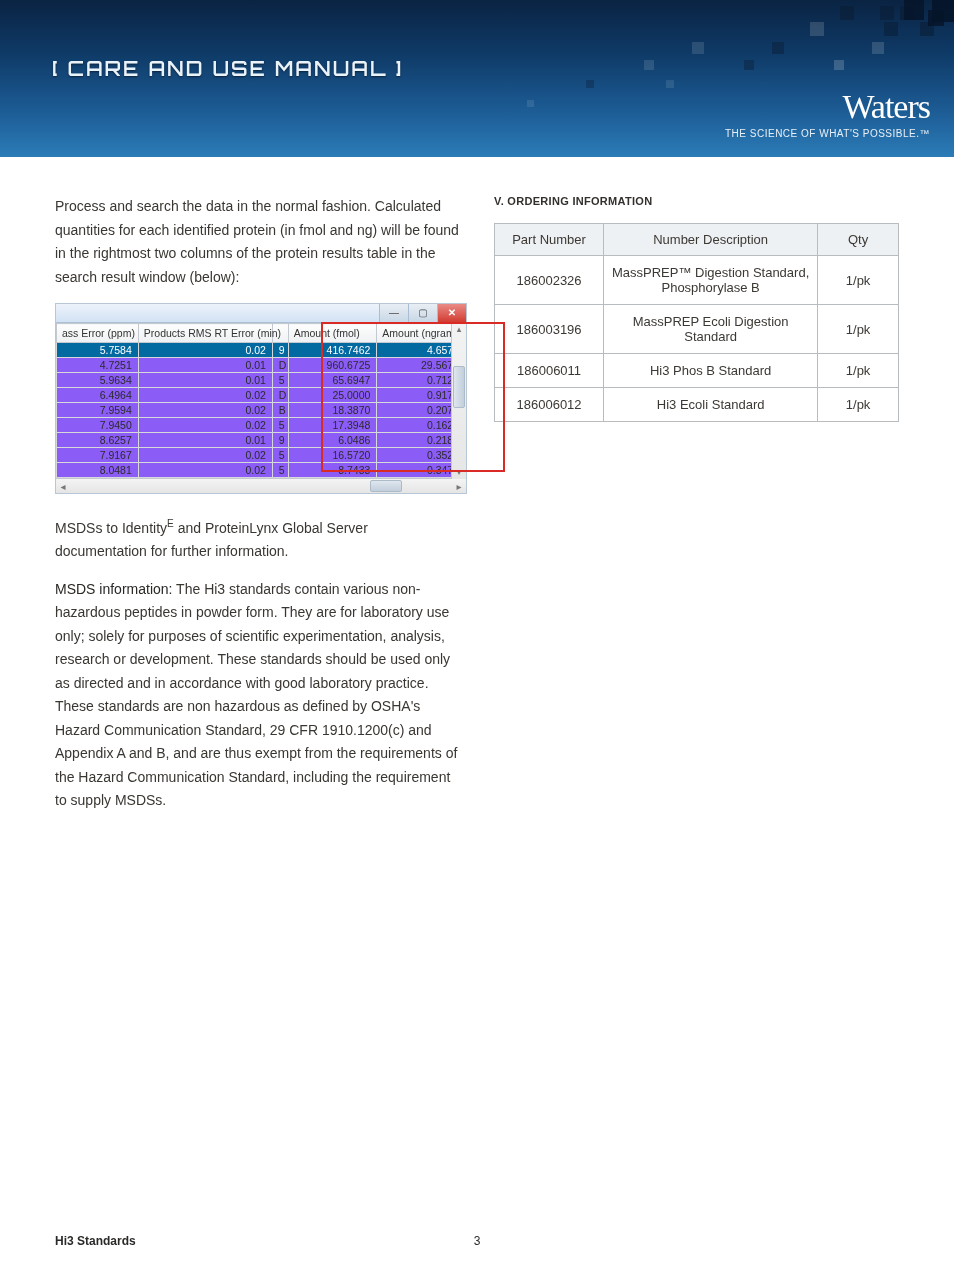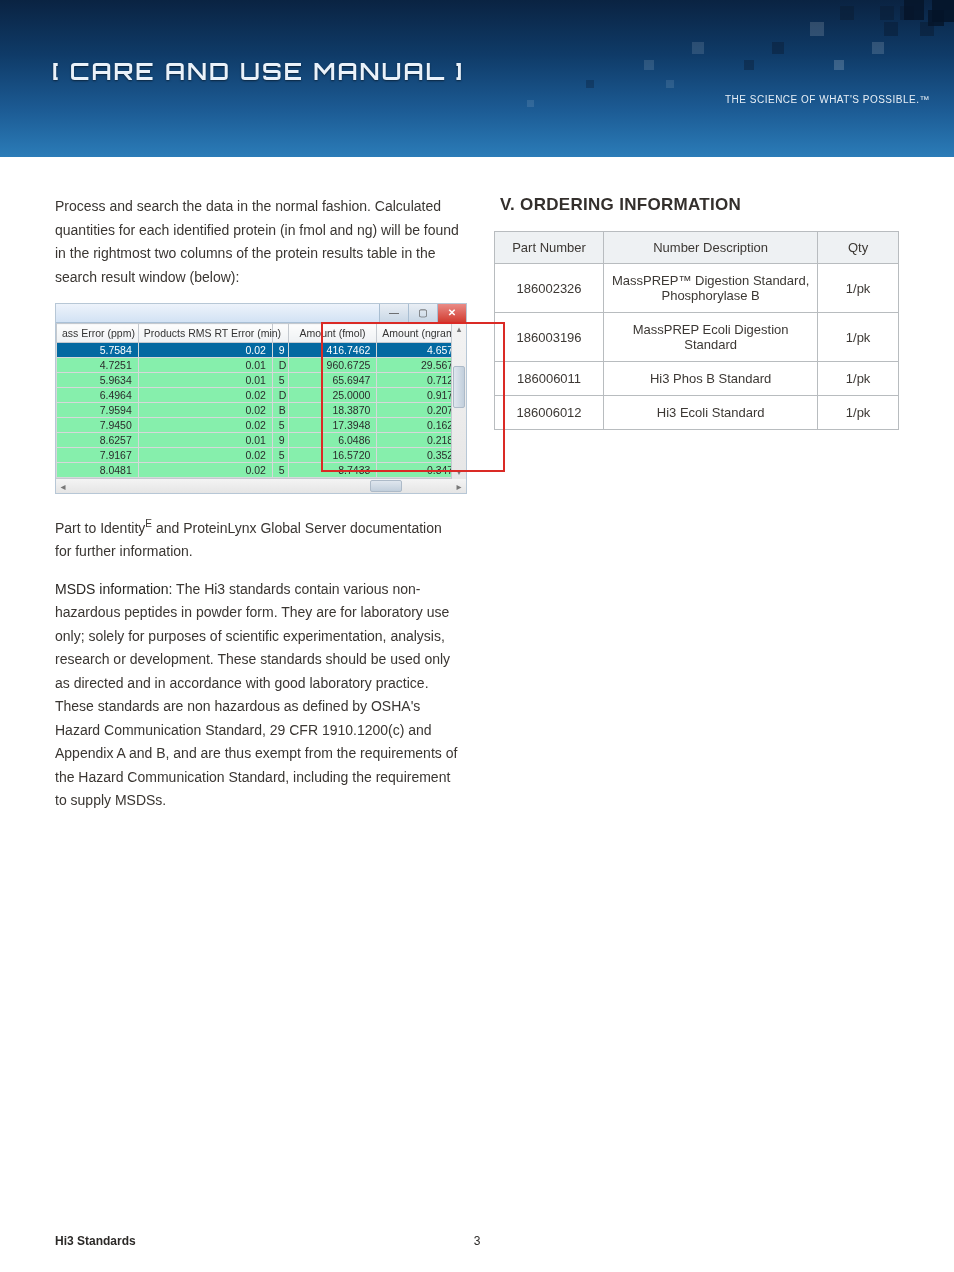--- a/index.html
+++ b/index.html
@@ -32,21 +32,21 @@
   .banner .px {
     position: absolute;
     background: rgba(255,255,255,0.15);
   }
   .banner-title {
     position: absolute;
     left: 52px;
     top: 56px;
     font-family: "Eurostile", "Orbitron", "Segoe UI", sans-serif;
     letter-spacing: 2px;
-    font-size: 24px;
+    font-size: 20px;
     font-weight: 600;
     color: #eaf2fa;
     text-shadow: 0 1px 2px rgba(0,0,0,0.5);
   }
   .brand {
     position: absolute;
     right: 24px;
     top: 90px;
     text-align: right;
     color: #fff;
@@ -81,25 +81,25 @@
   .body-text {
     font-size: 14px;
     line-height: 1.68;
     color: #3a3632;
   }
   .body-text p { margin: 0 0 14px 0; }
   .body-text strong { font-weight: 400; color:#2a2724;}
   .super { vertical-align: super; font-size: 0.72em; }
 
   .section-heading {
-    font-size: 17px;
+    font-size: 11px;
     letter-spacing: 0.3px;
     font-weight: 700;
     color: #332f2c;
-    margin: 0 0 16px 6px;
+    margin: 0 0 16px 0;
   }
 
   
   .app-window {
     margin: 12px 0 22px 0;
     border: 1px solid #b7c7d6;
     background: #fff;
     font-family: Tahoma, Verdana, sans-serif;
     font-size: 11px;
     position: relative;
@@ -133,30 +133,30 @@
     width: 100%;
     table-layout: fixed;
   }
   .grid-table th {
     background: linear-gradient(to bottom, #fdfdfd 0%, #eef1f4 100%);
     border: 1px solid #c4c9cf;
     font-weight: 400;
     font-size: 10.5px;
     color: #333;
     padding: 3px 5px;
-    text-align: center;
+    text-align: left;
     white-space: nowrap;
   }
   .grid-table td {
     border: 1px solid #d6d8da;
     font-size: 10.5px;
     padding: 1px 6px;
     text-align: right;
     color: #2b2b2b;
-    background:#86efac;
+    background:#8b5cf6;
   }
   .grid-table tr.selected td {
     background: #0369a1;
     color: #fff;
   }
   .mid-col-extra {
     width: 12px;
     background:#fff;
     font-size:10px;
     text-align:center;
@@ -257,20 +257,21 @@
       <div class="px" style="top:60px;right:300px;width:10px;height:10px;background:rgba(255,255,255,.12)"></div>
       <div class="px" style="top:80px;right:280px;width:8px;height:8px;background:rgba(255,255,255,.1)"></div>
       <div class="px" style="top:80px;right:360px;width:8px;height:8px;background:rgba(10,30,55,.35)"></div>
       <div class="px" style="top:100px;right:420px;width:7px;height:7px;background:rgba(255,255,255,.1)"></div>
       <div class="px" style="top:10px;right:10px;width:16px;height:16px;background:rgba(5,20,40,.8)"></div>
       <div class="px" style="top:0;right:0;width:22px;height:22px;background:rgba(5,20,40,.85)"></div>
       <div class="px" style="top:0;right:30px;width:20px;height:20px;background:rgba(5,20,40,.8)"></div>
     </div>
     <div class="banner-title">[ CARE AND USE MANUAL ]</div>
     <div class="brand">
+      <div class="brand-logo">Waters</div>
       <div class="brand-tagline">THE SCIENCE OF WHAT'S POSSIBLE.™</div>
     </div>
   </div>
 
   <div class="content">
 
     <div class="col">
       <div class="body-text">
         <p>Process and search the data in the normal fashion. Calculated quantities for each identified protein (in fmol and ng) will be found in the rightmost two columns of the protein results table in the search result window (below):</p>
       </div>
@@ -379,21 +380,21 @@
               <div class="thumb"></div>
             </div>
           <div class="arrow-d">▾</div>
         </div>
 
         <div class="highlight-box"></div>
       </div>
 
       <div class="body-text">
         <p>
-          <span>Part to Identity</span><span class="super">E</span><span> and ProteinLynx Global Server documentation for further information.</span>
+          <span>MSDSs to Identity</span><span class="super">E</span><span> and ProteinLynx Global Server documentation for further information.</span>
         </p>
         <p>
           <strong>MSDS information:</strong><span> The Hi3 standards contain various non-hazardous peptides in powder form. They are for laboratory use only; solely for purposes of scientific experimentation, analysis, research or development. These standards should be used only as directed and in accordance with good laboratory practice. These standards are non hazardous as defined by OSHA's Hazard Communication Standard, 29 CFR 1910.1200(c) and Appendix A and B, and are thus exempt from the requirements of the Hazard Communication Standard, including the requirement to supply MSDSs.</span>
         </p>
       </div>
     </div>
 
     <div class="col">
       <h3 class="section-heading">V.  ORDERING INFORMATION</h3>
       <table class="order-table">

